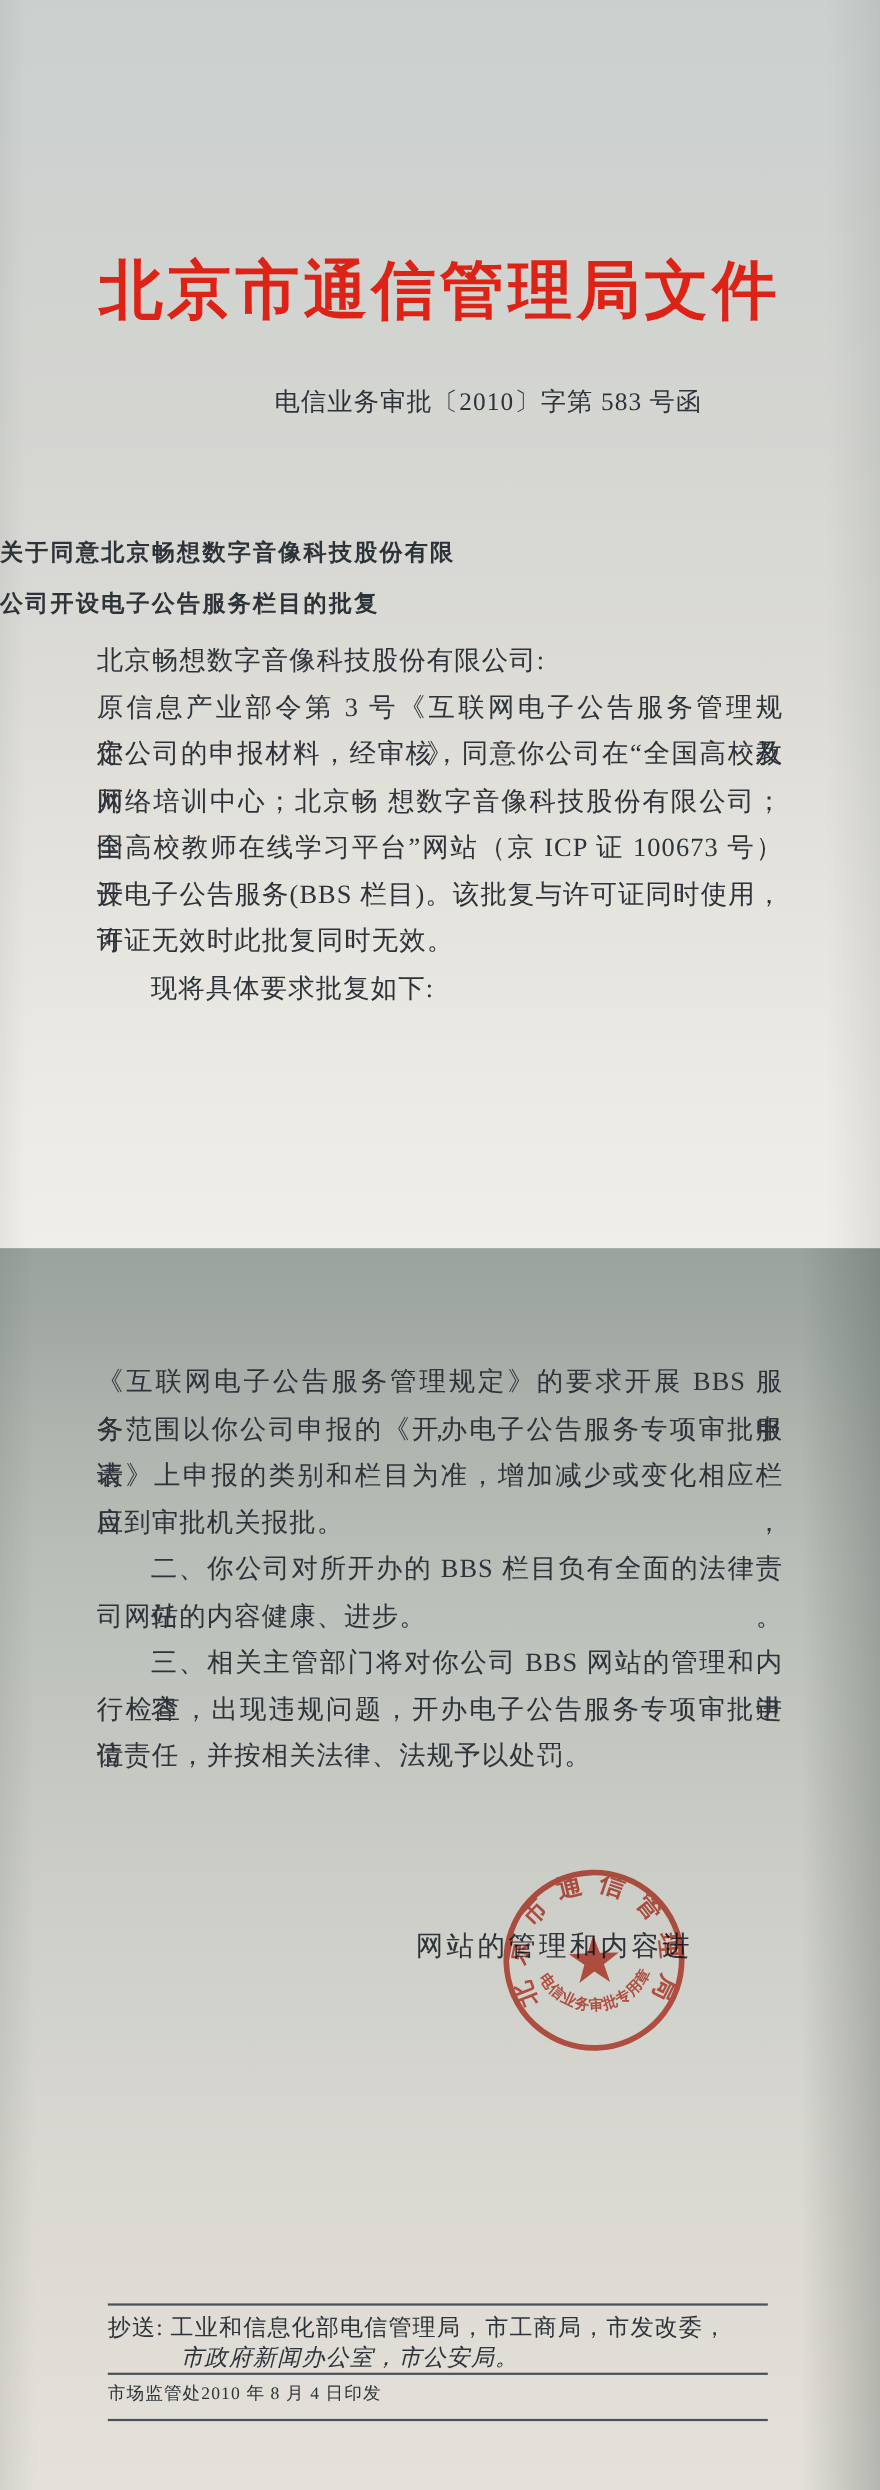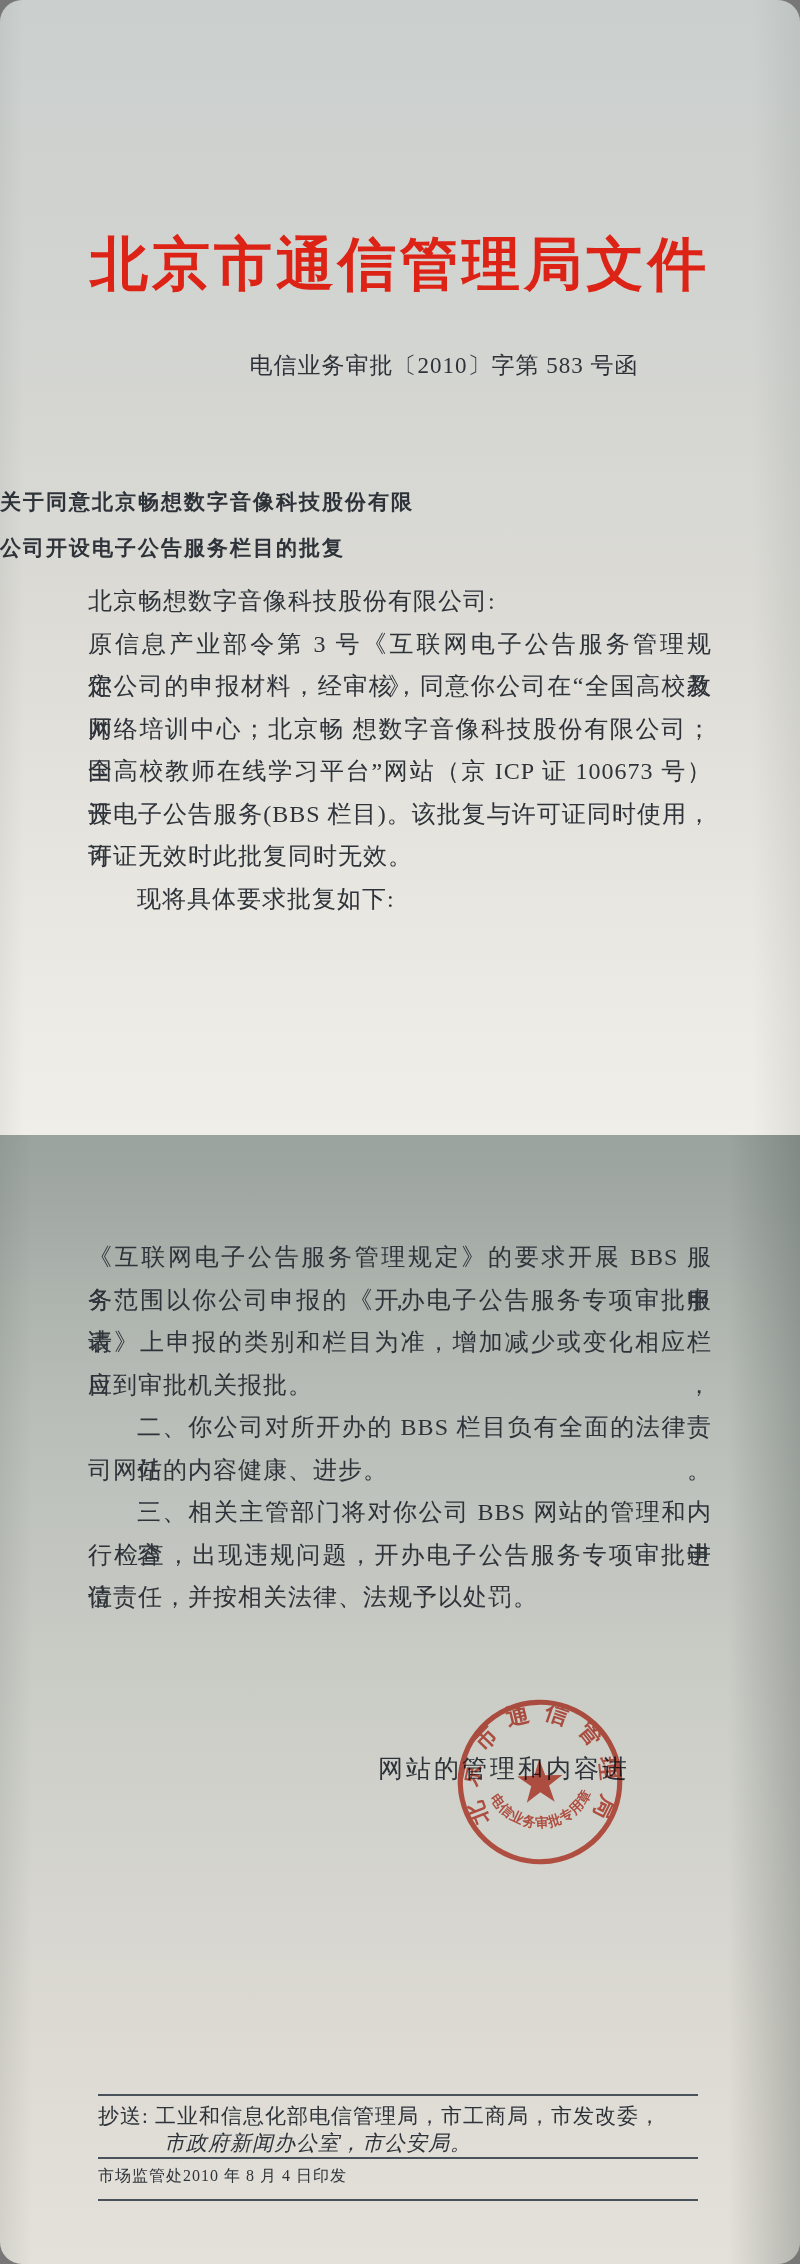--- a/index.html
+++ b/index.html
@@ -1,17 +1,17 @@
 <!DOCTYPE html>
 <html style="--header-red: #dd2316; --seal-red: #cc4231; --ink: #2e333a; --rule: #49525a;"><head>
 <meta charset="utf-8">
 <style>
   html,body{margin:0;padding:0;background:#777;}
   .doc{position:relative;width:800px;height:2264px;overflow:hidden;
-       font-family:"Liberation Serif","DejaVu Serif",serif;color:var(--ink,#2e333a);border-radius:22px;}
+       font-family:"Liberation Serif","DejaVu Serif",serif;color:var(--ink,#2e333a);}
   .page{position:absolute;left:0;width:800px;}
   .p1{top:0;height:1135px;
       background:linear-gradient(180deg,#cbd0cf 0%,#cfd2cf 16%,#d5d6d2 36%,#dcdbd6 54%,#e6e4de 74%,#edebe5 90%,#f0eee9 100%);}
   .p1::after{content:"";position:absolute;inset:0;pointer-events:none;
       background:linear-gradient(90deg,rgba(90,100,95,.08) 0,transparent 3%,transparent 94%,rgba(90,100,95,.12) 100%);}
   .p2{top:1135px;height:1129px;
       background:linear-gradient(180deg,#9ba39e 0%,#a2a9a4 6%,#adb3ad 14%,#b8bdb7 24%,#c0c4be 34%,#c8cac4 45%,#cfd0ca 56%,#d6d5cf 68%,#dcdad3 80%,#e1ded7 91%,#e3e1da 100%);}
   .p2::after{content:"";position:absolute;inset:0;pointer-events:none;
       background:linear-gradient(90deg,rgba(60,70,65,.10) 0,transparent 4%,transparent 91%,rgba(60,70,65,.28) 100%);}
   .title{position:absolute;top:226px;left:0;width:100%;text-align:center;

